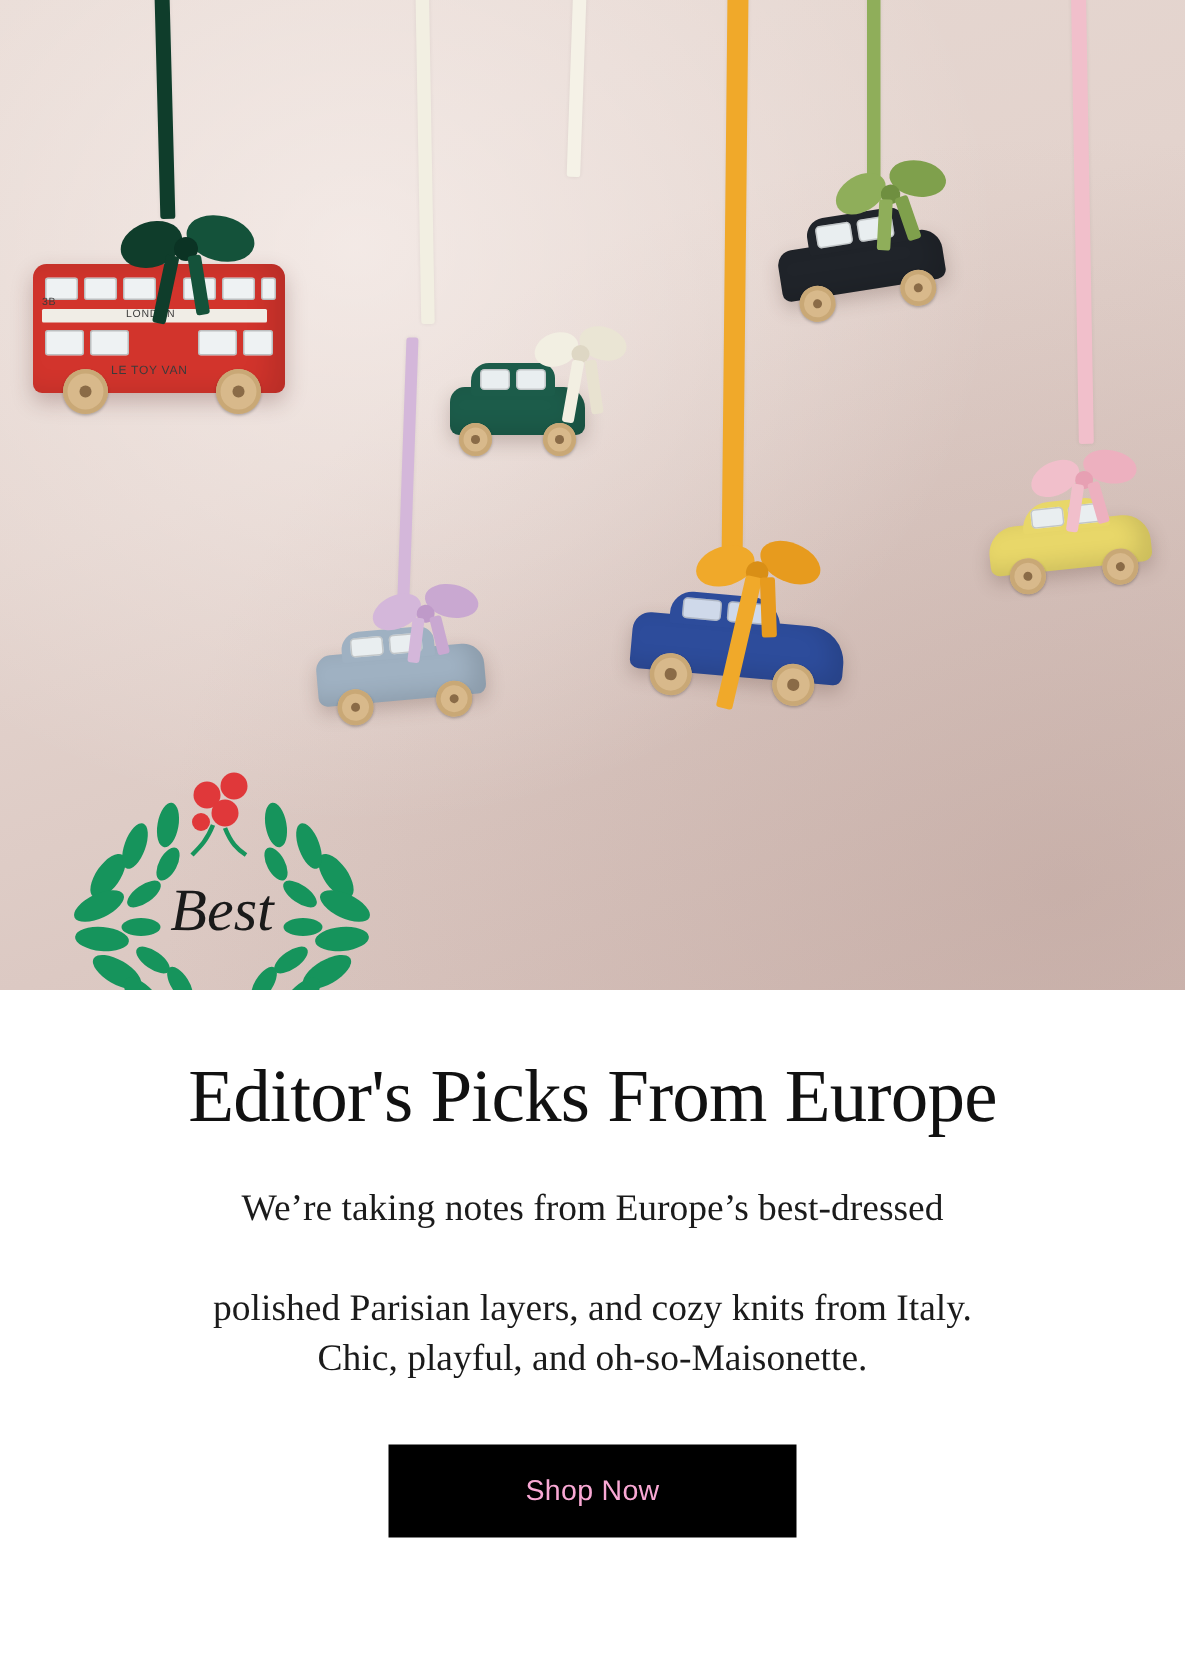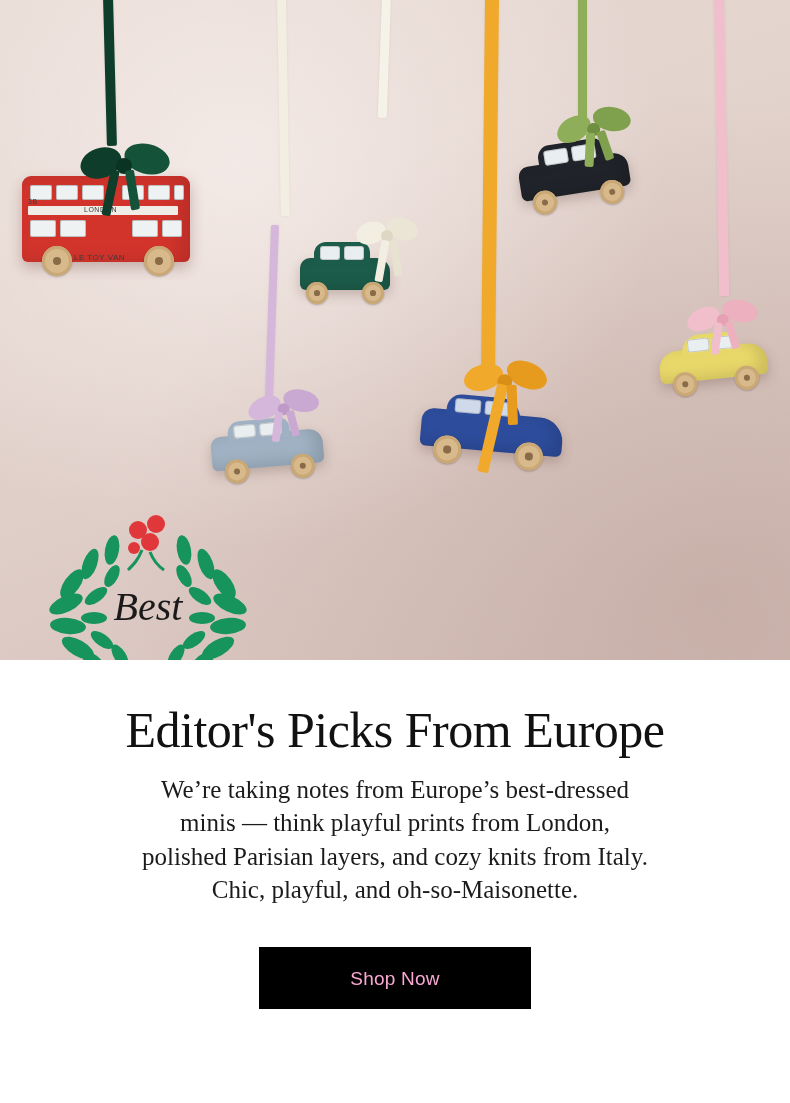--- a/index.html
+++ b/index.html
@@ -155,21 +155,21 @@
     margin: 0;
     padding-top: 44px;
     font-family: "Liberation Serif", serif;
     font-weight: 400;
     font-size: 50px;
     line-height: 1.05;
     letter-spacing: -0.5px;
     color: #111111;
   }
   .subcopy {
-    margin: 16px auto 0;
+    margin: 32px auto 0;
     width: 640px;
     font-family: "Liberation Serif", serif;
     font-size: 25px;
     line-height: 1.34;
     color: #1b1b1b;
   }
   .cta-wrap {
     margin-top: 40px;
   }
   .cta {
@@ -214,21 +214,21 @@
         <div class="bus-win" style="left:152px; top:9px; width:10px; height:15px;"></div>
 
         <div class="bus-band" style="left:6px; top:30px; width:150px; height:9px;"></div>
         <div class="bus-text" style="left:62px; top:30px;">LONDON</div>
 
         <div class="bus-win" style="left:8px; top:44px; width:26px; height:17px;"></div>
         <div class="bus-win" style="left:38px; top:44px; width:26px; height:17px;"></div>
         <div class="bus-win" style="left:110px; top:44px; width:26px; height:17px;"></div>
         <div class="bus-win" style="left:140px; top:44px; width:20px; height:17px;"></div>
         <div class="bus-text" style="left:6px; top:22px;">3B</div>
-        <div class="bus-text" style="left:52px; top:77px; font-size:8px;">LE TOY VAN</div>
+        <div class="bus-text" style="left:52px; top:66px; font-size:8px;">LE TOY VAN</div>
       </div>
       <div class="wheel" style="left:24px; top:78px; width:30px; height:30px;"></div>
       <div class="wheel" style="left:126px; top:78px; width:30px; height:30px;"></div>
 
       <div class="bow" style="left:58px; top:-28px; width:110px; height:70px;">
         <div class="loop" style="left:4px; top:8px; width:42px; height:30px; background:#0f3d2b; transform: rotate(-18deg);"></div>
         <div class="loop" style="left:48px; top:4px; width:46px; height:30px; background:#14523a; transform: rotate(14deg);"></div>
         <div class="knot" style="left:40px; top:18px; width:16px; height:16px; background:#0b3324;"></div>
         <div class="tail" style="left:30px; top:30px; width:9px; height:46px; background:#0f3d2b; transform: rotate(12deg);"></div>
         <div class="tail" style="left:52px; top:30px; width:9px; height:40px; background:#14523a; transform: rotate(-9deg);"></div>
@@ -372,21 +372,21 @@
         <text x="110" y="128" text-anchor="middle" font-family="Liberation Serif, serif" font-style="italic" font-size="40" fill="#1a1a1a">Best</text>
       </svg>
     </div>
   </div>
 
   <div class="content">
     <h1 class="headline">Editor's Picks From Europe</h1>
 
     <p class="subcopy">
       <span>We’re taking notes from Europe’s best-dressed</span><br>
-      <span>minis — think playful prints from London,</span><br>
+      <br>
       <span>polished Parisian layers, and cozy knits from Italy.</span><br>
       <span>Chic, playful, and oh-so-Maisonette.</span>
     </p>
 
     <div class="cta-wrap">
       <button class="cta">Shop Now</button>
     </div>
   </div>
 
 </div>

